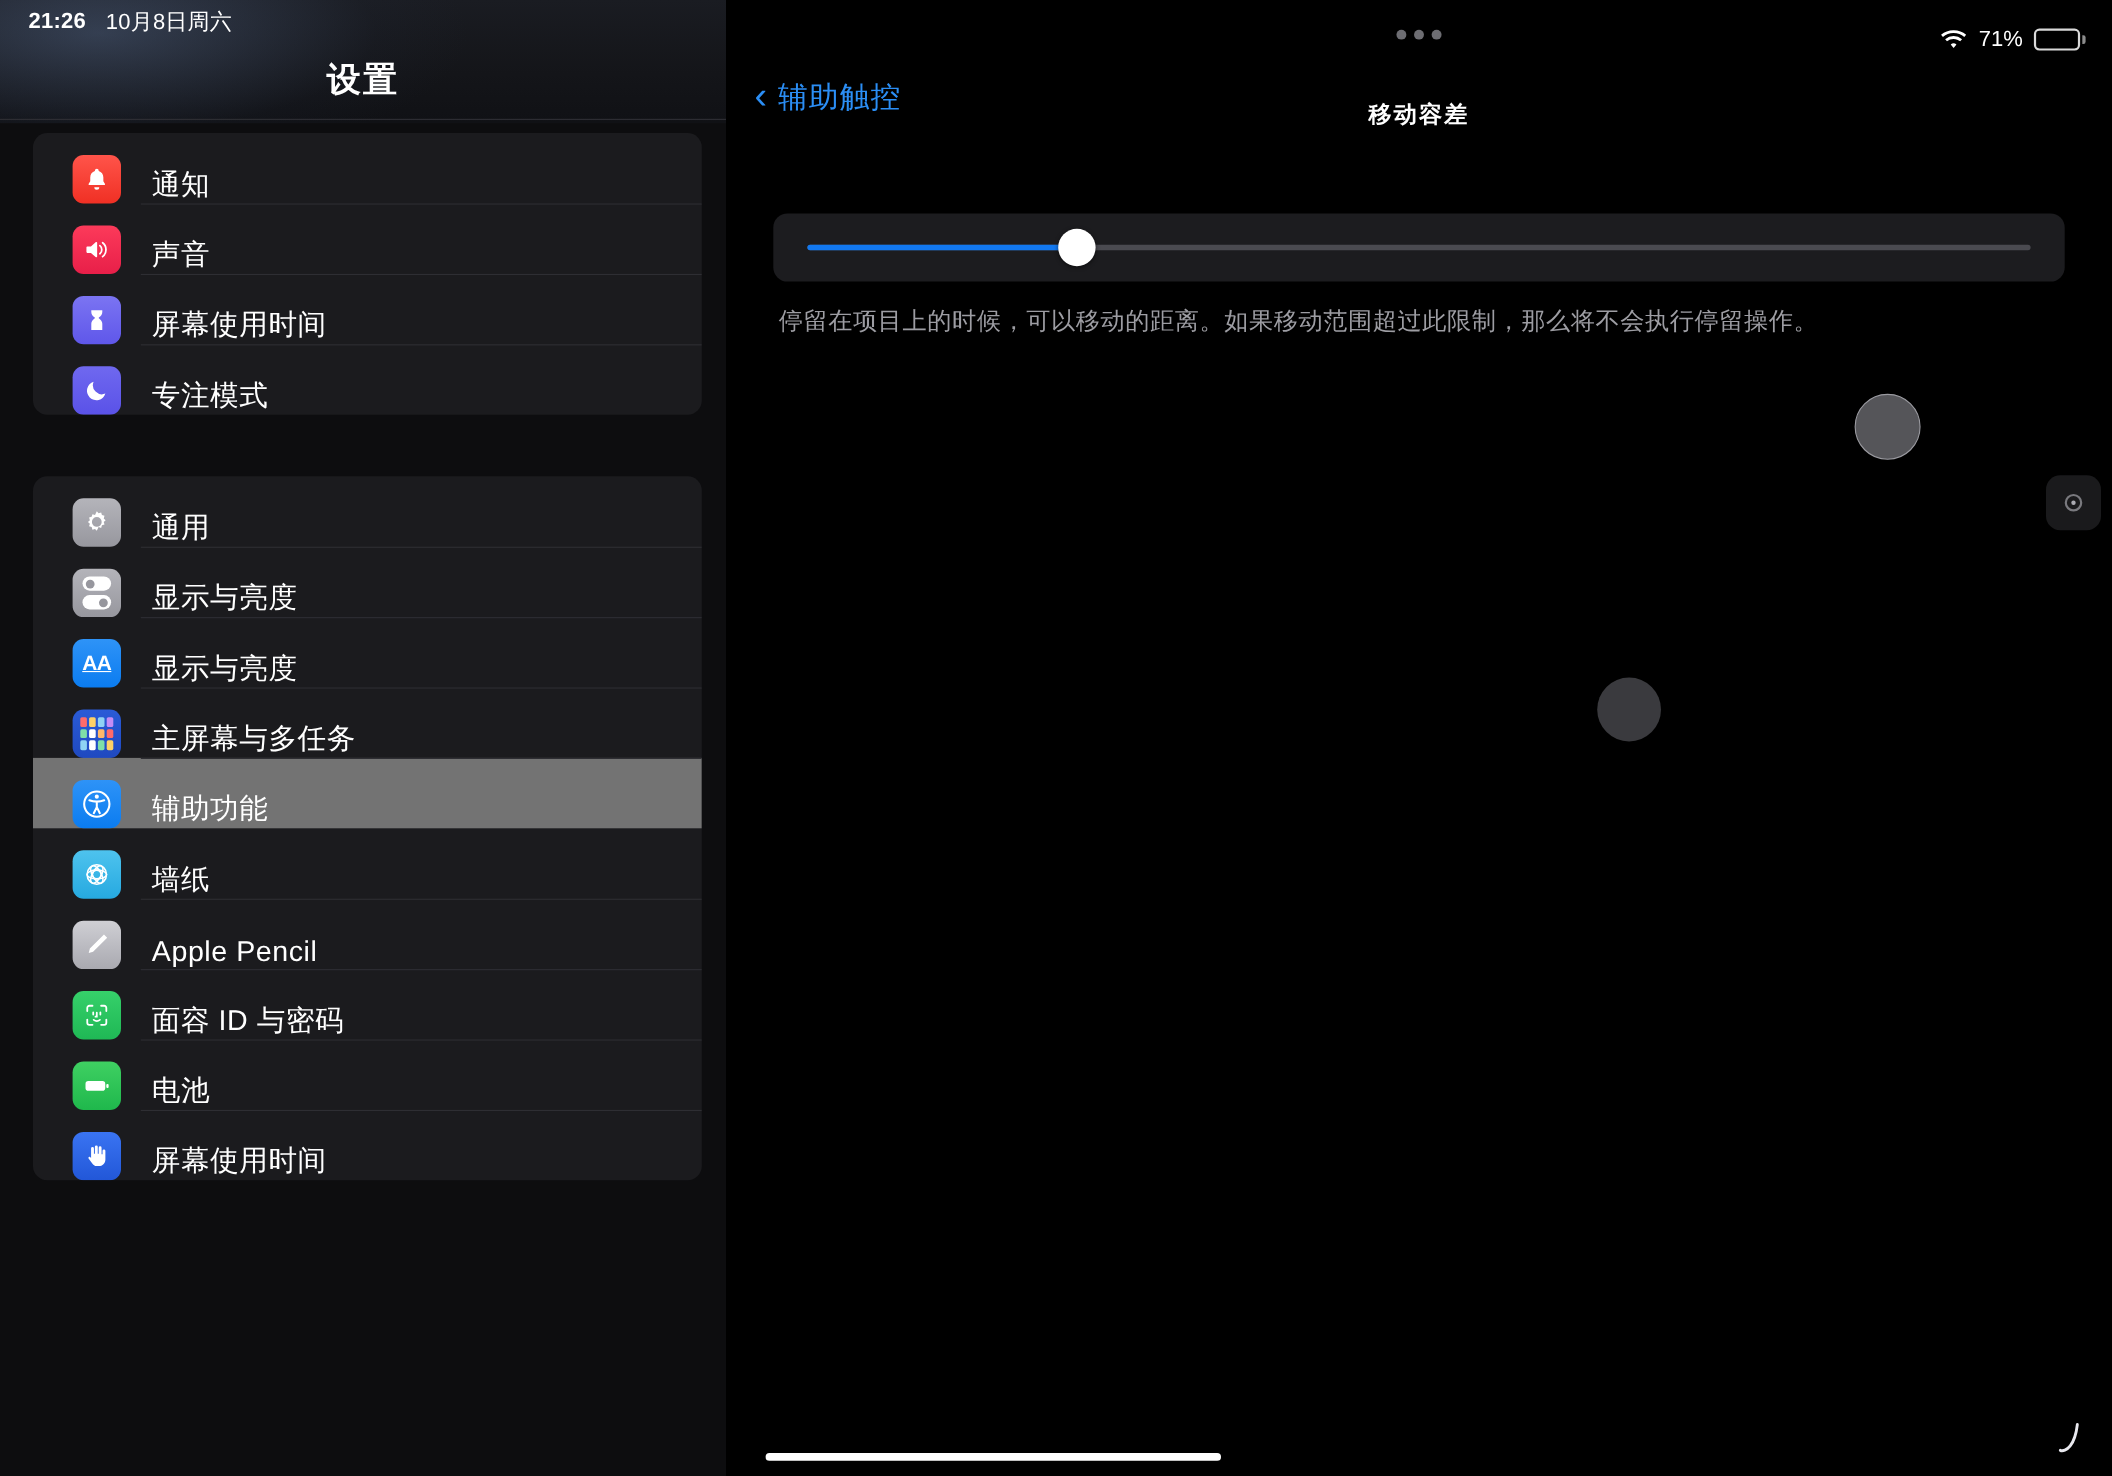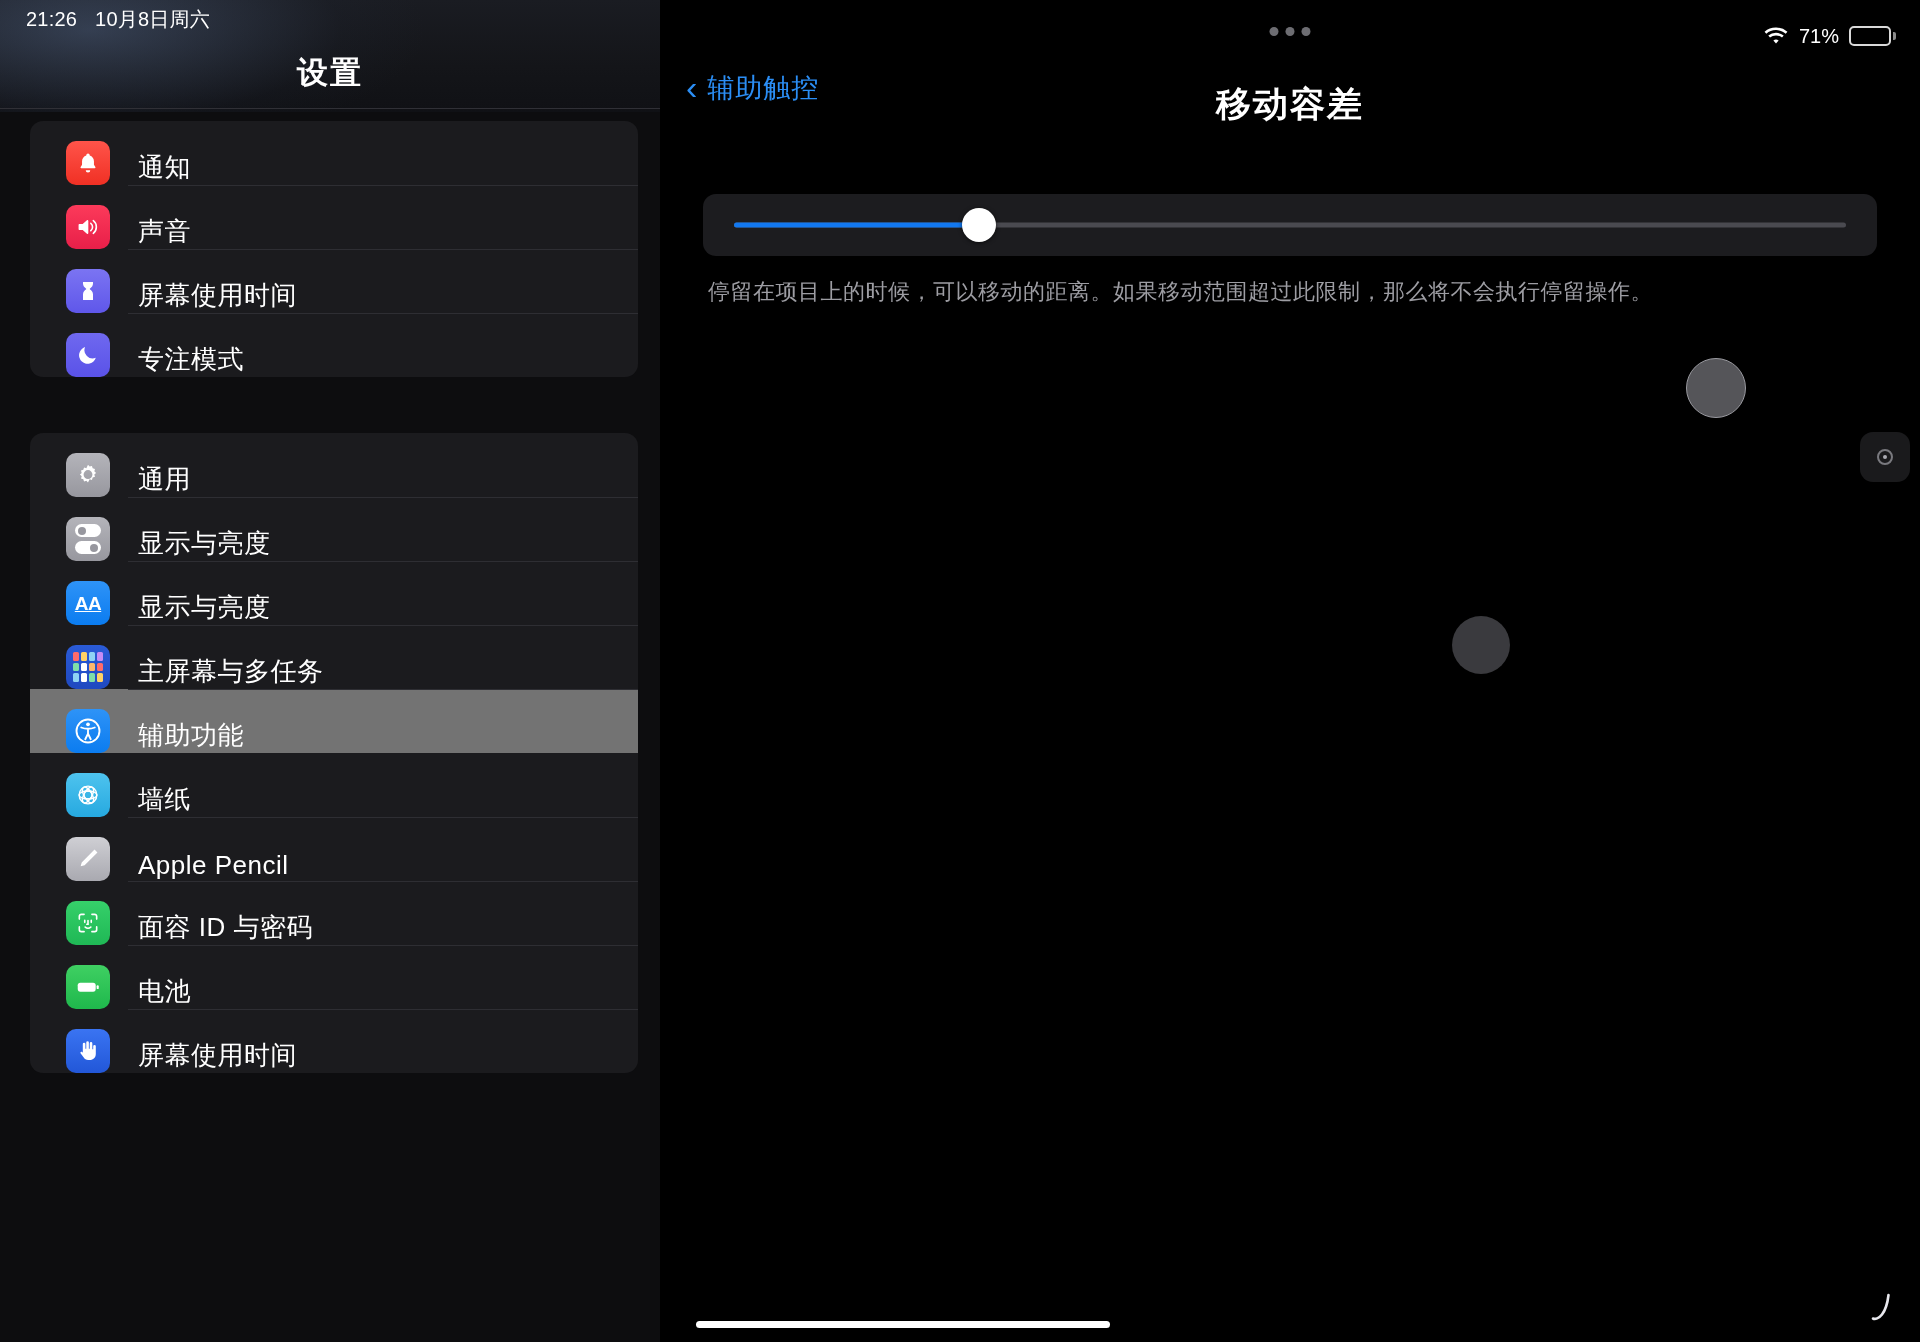--- a/index.html
+++ b/index.html
@@ -24,21 +24,21 @@
     background: radial-gradient(ellipse 420px 150px at 90px 30px, rgba(120,150,200,0.30), rgba(40,50,70,0.10) 60%, rgba(0,0,0,0) 80%),
                 linear-gradient(180deg,#1a1c22 0%, #141519 60%, #101115 100%);
     pointer-events: none;
   }
   .statusbar {
     position: relative; z-index:2;
     height: 38px; display:flex; align-items:center; gap: 18px;
     padding-left: 26px;
     color:#fff; font-size: 20px; letter-spacing: .2px;
   }
-  .sb-time { font-weight: 400; text-align: right; }
+  .sb-time { font-weight: 700; text-align: right; }
   .sb-date { font-weight: 500; }
 
   .settings-title {
     position: relative; z-index:2;
     height: 70px; display:flex; align-items:center; justify-content:center;
     color:#fff; font-size: 31px; font-weight: 700; letter-spacing: 2px;
   }
   .sidebar-hairline {
     position:relative; z-index:2; height:1px; background:#303036; margin:0;
   }
@@ -148,21 +148,21 @@
     display:flex; align-items:center;
   }
   .nav-back {
     display:flex; align-items:center; gap: 10px;
     margin-left: 26px; color:#2b8ef5; cursor:pointer;
   }
   .nav-back .chev { font-size: 34px; font-weight: 400; line-height: 1; margin-top:-3px; }
   .nav-back .btxt { font-size: 27px; font-weight: 500; letter-spacing: 1px; }
   .nav-title {
     position:absolute; left:0; right:0; text-align:center;
-    color:#fff; font-size: 35px; font-weight: 700; letter-spacing: 2px;
+    color:#fff; font-size: 21px; font-weight: 700; letter-spacing: 2px;
     pointer-events:none;
     margin-top:32px;
   }
 
   .slider-card {
     margin: 73px 43px 0 43px;
     background:#1c1c1f;
     border-radius: 13px;
     height: 62px;
     display:flex; align-items:center;

